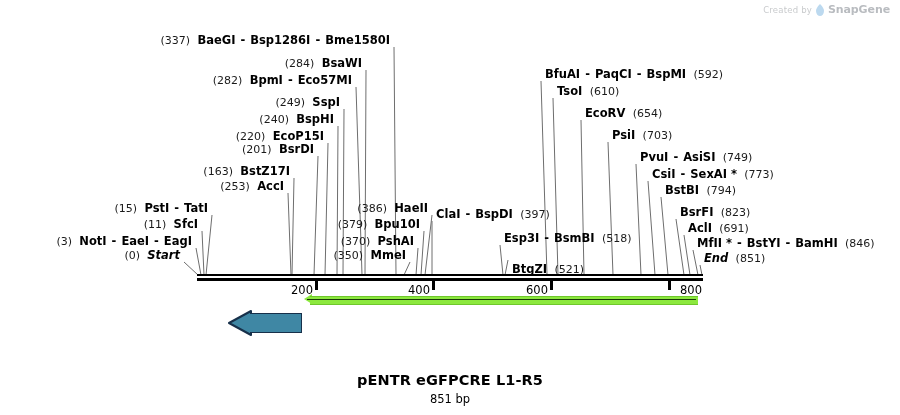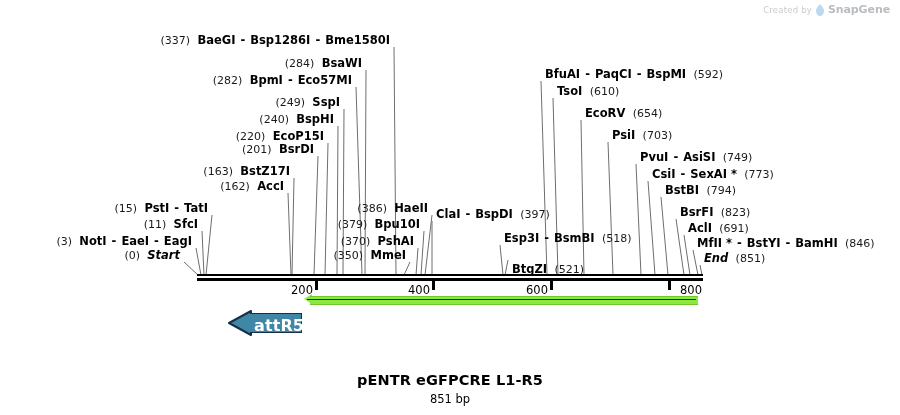--- a/index.html
+++ b/index.html
@@ -45,21 +45,21 @@
   #greenarrow .head{position:absolute;left:0;top:0;width:0;height:0;
                     border-top:5.5px solid transparent;border-bottom:5.5px solid transparent;
                     border-right:8px solid #8ce83e;}
   #greenarrow .headline{position:absolute;left:3px;top:5px;width:5px;height:1px;background:#1c3a08;}
 
   
   #attr5{position:absolute;left:228px;top:310px;width:74px;height:26px;}
   #attr5 .body{position:absolute;left:22px;top:3px;width:52px;height:20px;
                background:#3f87a4;border:1.5px solid #17304a;box-sizing:border-box;border-left:none;}
   #attr5 .headedge{position:absolute;left:0;top:0;width:24px;height:26px;}
-  #attr5 .lab{position:absolute;left:26px;top:6px;font-size:16px;color:#ffffff;font-weight:600;
+  #attr5 .lab{position:absolute;left:26px;top:22px;font-size:16px;color:#ffffff;font-weight:600;
               letter-spacing:.1px;}
 
   
   #title{position:absolute;left:0;top:372px;width:900px;text-align:center;
          font-size:14.5px;font-weight:bold;color:#000;letter-spacing:.1px;}
   #subtitle{position:absolute;left:0;top:392px;width:900px;text-align:center;
             font-size:11.5px;color:#000;}
 </style>
 </head>
 <body>
@@ -112,21 +112,21 @@
 
   <div id="label-layer">
       <div class="lbl right-al" style="left: 390px; top: 34px;"><span class="pos">(337)</span>&nbsp;&nbsp;<span class="enz">BaeGI</span><span class="sep"> - </span><span class="enz">Bsp1286I</span><span class="sep"> - </span><span class="enz">Bme1580I</span></div>
       <div class="lbl right-al" style="left: 362px; top: 57px;"><span class="pos">(284)</span>&nbsp;&nbsp;<span class="enz">BsaWI</span></div>
       <div class="lbl right-al" style="left: 352px; top: 74px;"><span class="pos">(282)</span>&nbsp;&nbsp;<span class="enz">BpmI</span><span class="sep"> - </span><span class="enz">Eco57MI</span></div>
       <div class="lbl right-al" style="left: 340px; top: 96px;"><span class="pos">(249)</span>&nbsp;&nbsp;<span class="enz">SspI</span></div>
       <div class="lbl right-al" style="left: 334px; top: 113px;"><span class="pos">(240)</span>&nbsp;&nbsp;<span class="enz">BspHI</span></div>
       <div class="lbl right-al" style="left: 324px; top: 130px;"><span class="pos">(220)</span>&nbsp;&nbsp;<span class="enz">EcoP15I</span></div>
       <div class="lbl right-al" style="left: 314px; top: 143px;"><span class="pos">(201)</span>&nbsp;&nbsp;<span class="enz">BsrDI</span></div>
       <div class="lbl right-al" style="left: 290px; top: 165px;"><span class="pos">(163)</span>&nbsp;&nbsp;<span class="enz">BstZ17I</span></div>
-      <div class="lbl right-al" style="left: 284px; top: 180px;"><span class="pos">(162)</span>&nbsp;&nbsp;<span class="enz">AccI</span></div>
+      <div class="lbl right-al" style="left: 284px; top: 180px;"><span class="pos">(253)</span>&nbsp;&nbsp;<span class="enz">AccI</span></div>
       <div class="lbl right-al" style="left: 208px; top: 202px; text-align: right;"><span class="pos">(15)</span>&nbsp;&nbsp;<span class="enz">PstI</span><span class="sep"> - </span><span class="enz">TatI</span></div>
       <div class="lbl right-al" style="left: 198px; top: 218px;"><span class="pos">(11)</span>&nbsp;&nbsp;<span class="enz">SfcI</span></div>
       <div class="lbl right-al" style="left: 192px; top: 235px;"><span class="pos">(3)</span>&nbsp;&nbsp;<span class="enz">NotI</span><span class="sep"> - </span><span class="enz">EaeI</span><span class="sep"> - </span><span class="enz">EagI</span></div>
       <div class="lbl right-al" style="left: 180px; top: 249px;"><span class="pos">(0)</span>&nbsp;&nbsp;<span class="term">Start</span></div>
       <div class="lbl right-al" style="left: 428px; top: 202px;"><span class="pos">(386)</span>&nbsp;&nbsp;<span class="enz">HaeII</span></div>
       <div class="lbl right-al" style="left: 420px; top: 218px;"><span class="pos">(379)</span>&nbsp;&nbsp;<span class="enz">Bpu10I</span></div>
       <div class="lbl right-al" style="left: 414px; top: 235px;"><span class="pos">(370)</span>&nbsp;&nbsp;<span class="enz">PshAI</span></div>
       <div class="lbl right-al" style="left: 406px; top: 249px;"><span class="pos">(350)</span>&nbsp;&nbsp;<span class="enz">MmeI</span></div>
       <div class="lbl" style="left: 436px; top: 208px;"><span class="enz">ClaI</span><span class="sep"> - </span><span class="enz">BspDI</span>&nbsp;&nbsp;<span class="pos">(397)</span></div>
       <div class="lbl" style="left: 504px; top: 232px;"><span class="enz">Esp3I</span><span class="sep"> - </span><span class="enz">BsmBI</span>&nbsp;&nbsp;<span class="pos">(518)</span></div>

